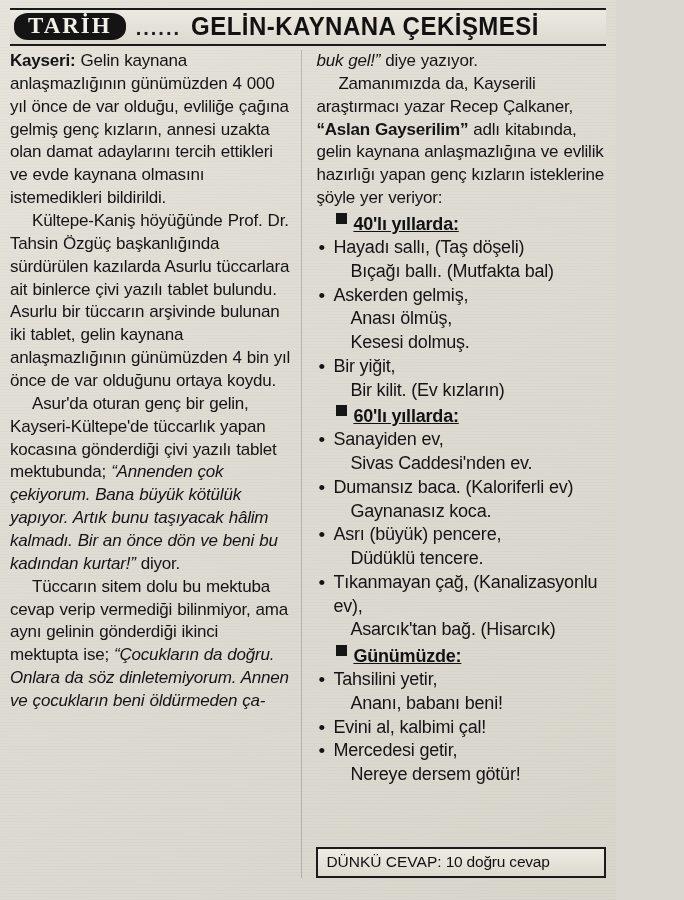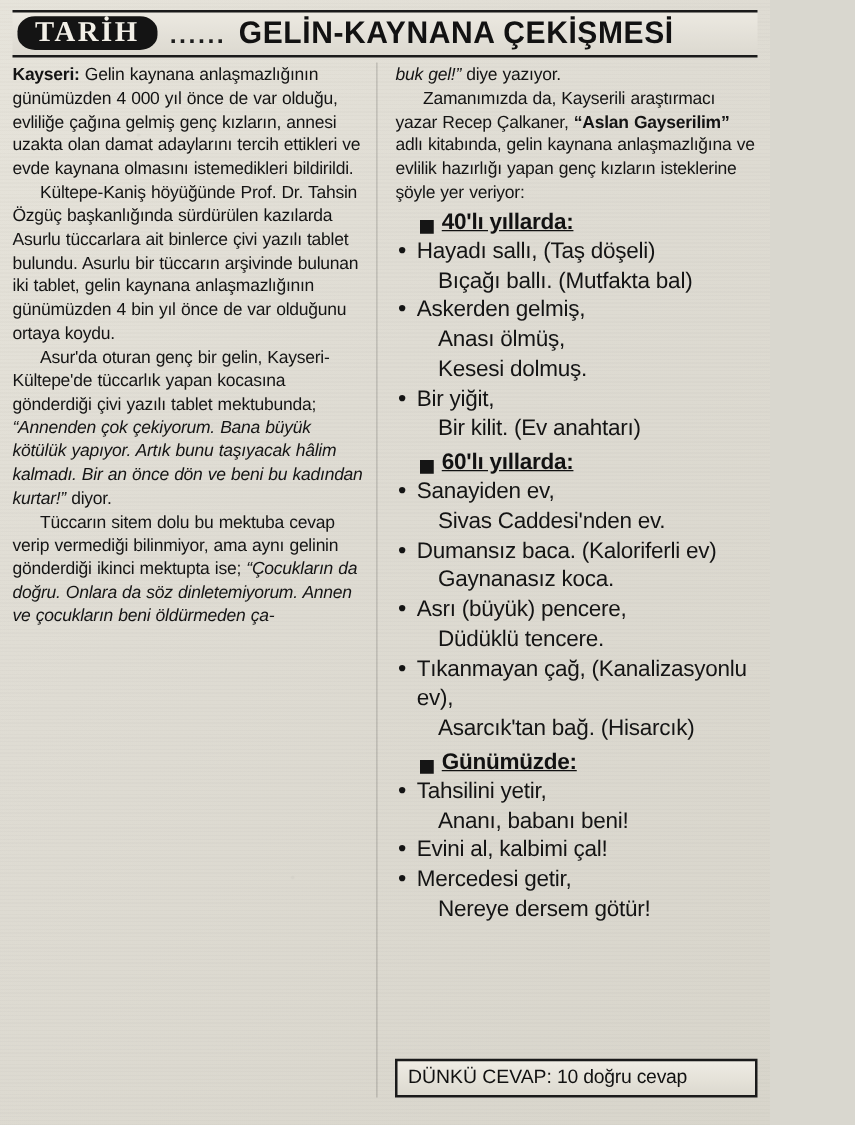--- a/index.html
+++ b/index.html
@@ -68,37 +68,37 @@
   }
   .col {
     width: 320px;
     position: relative;
   }
   .col.left { border-right: 1px solid rgba(0,0,0,0.18); padding-right: 10px; }
   .col.right { padding-left: 2px; }
 
   .body-text {
     font-family: "Liberation Sans", sans-serif;
-    font-size: 14px;
+    font-size: 17px;
     line-height: 1.345;
     color: #141414;
     text-align: left;
     letter-spacing: -0.2px;
     word-spacing: 0.5px;
   }
   .body-text p { margin: 0 0 0 0; text-indent: 22px; }
   .body-text p.noind { text-indent: 0; }
   .lead { font-weight: bold; }
   .ital { font-style: italic; font-weight: normal; }
   .semi { font-weight: bold; }
 
   
   .sect {
     display: flex;
-    align-items: flex-end;
+    align-items: flex-start;
     gap: 6px;
     margin-top: 4px;
     margin-bottom: 1px;
     padding-left: 20px;
   }
   .sq {
     display: inline-block;
     width: 11px; height: 11px;
     background: #151515;
     flex: 0 0 auto;
@@ -205,21 +205,21 @@
           <span>Hayadı sallı, (Taş döşeli)</span>
           <span class="ln2">Bıçağı ballı. (Mutfakta bal)</span>
         </li>
         <li>
           <span>Askerden gelmiş,</span>
           <span class="ln2">Anası ölmüş,</span>
           <span class="ln2">Kesesi dolmuş.</span>
         </li>
         <li>
           <span>Bir yiğit,</span>
-          <span class="ln2">Bir kilit. (Ev anahtarı)</span>
+          <span class="ln2">Bir kilit. (Ev kızların)</span>
         </li>
       </ul>
 
       <div class="sect">
         <span class="sq"></span>
         <span class="sect-label">60'lı yıllarda:</span>
       </div>
       <ul class="items">
         <li>
           <span>Sanayiden ev,</span>

